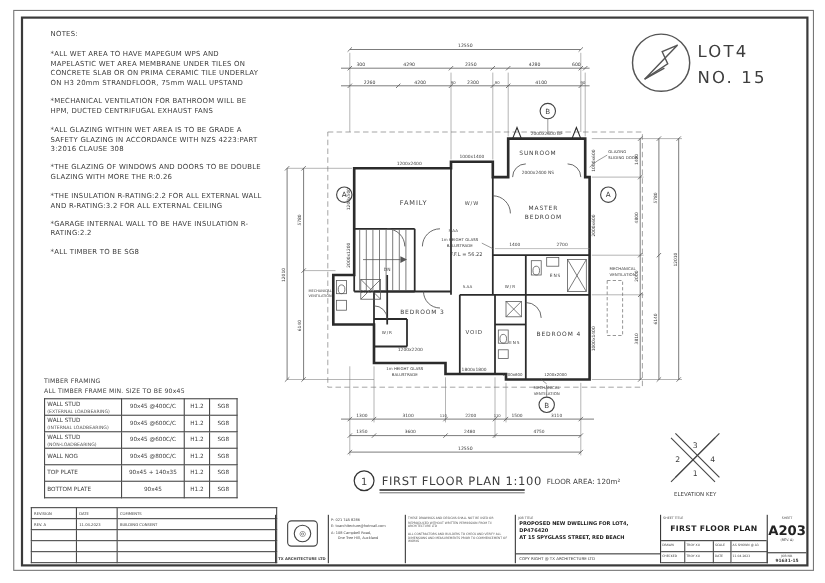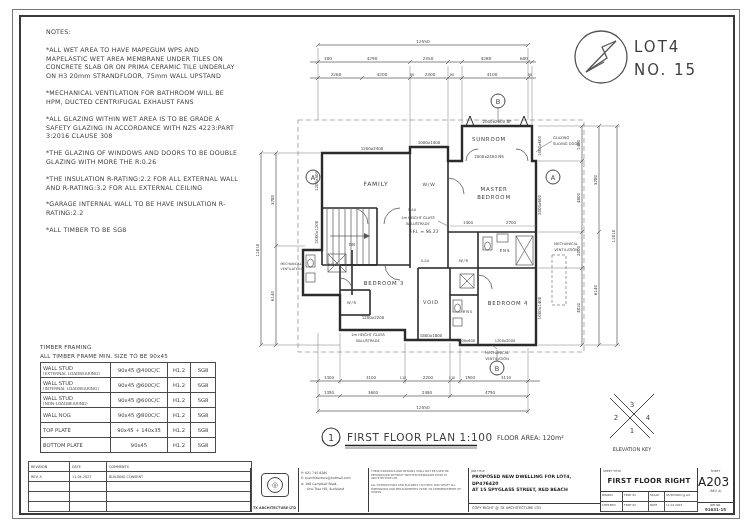--- a/index.html
+++ b/index.html
@@ -40,21 +40,21 @@
   .disc{padding:2px 2px;font-size:2.7px;line-height:1.35;color:#555;}
   .disc p{margin:0 0 3px 0;}
   .jobtitle{font-size:4.6px;font-weight:bold;padding:1px 3px;line-height:1.45;color:#222;}
   .copyright{position:absolute;left:0;bottom:0;width:100%;border-top:1px solid #3a3a3a;
              font-size:3.6px;padding:2px 3px;box-sizing:border-box;}
   .stitle{font-size:7px;font-weight:bold;text-align:center;margin-top:4px;letter-spacing:.3px;color:#222;}
   .meta{position:absolute;left:0;bottom:0;width:100%;border-top:1px solid #3a3a3a;display:grid;
         grid-template-columns:22px 26px 16px 33px;}
   .meta div{border-right:.6px solid #4a4a4a;border-bottom:.6px solid #4a4a4a;font-size:2.8px;
             padding:1px 1px;height:7px;overflow:hidden;}
-  .sheetno{font-size:12px;font-weight:normal;text-align:left;color:#222;margin-top:2px;}
+  .sheetno{font-size:12px;font-weight:bold;text-align:center;color:#222;margin-top:2px;}
   .revno{font-size:3px;text-align:center;}
   .jobno-cell{position:absolute;bottom:0;left:0;width:100%;border-top:1px solid #3a3a3a;text-align:center;}
   .jobno-cell .v{font-size:4px;font-weight:bold;}
   svg text{fill:#3d3d3d;}
 </style>
 </head>
 <body>
 
 <div class="sheet">
   <div class="frame-outer"></div>
@@ -172,21 +172,21 @@
     <div class="tb-col" style="width:132px;">
       <div class="tb-head">JOB TITLE</div>
       <div class="jobtitle">
         <div>PROPOSED NEW DWELLING FOR LOT4, DP476420</div>
         <div>AT 15 SPYGLASS STREET, RED BEACH</div>
       </div>
       <div class="copyright">COPY RIGHT @ TX ARCHITECTURE LTD</div>
     </div>
     <div class="tb-col" style="width:97px;">
       <div class="tb-head">SHEET TITLE</div>
-      <div class="stitle">FIRST FLOOR RIGHT</div>
+      <div class="stitle">FIRST FLOOR PLAN</div>
       <div class="meta">
         <div>DRAWN</div>
         <div>TROY XU</div>
         <div>SCALE</div>
         <div>AS SHOWN @ A3</div>
         <div>CHECKED</div>
         <div>TROY XU</div>
         <div>DATE</div>
         <div>11.04.2023</div>
       </div>

